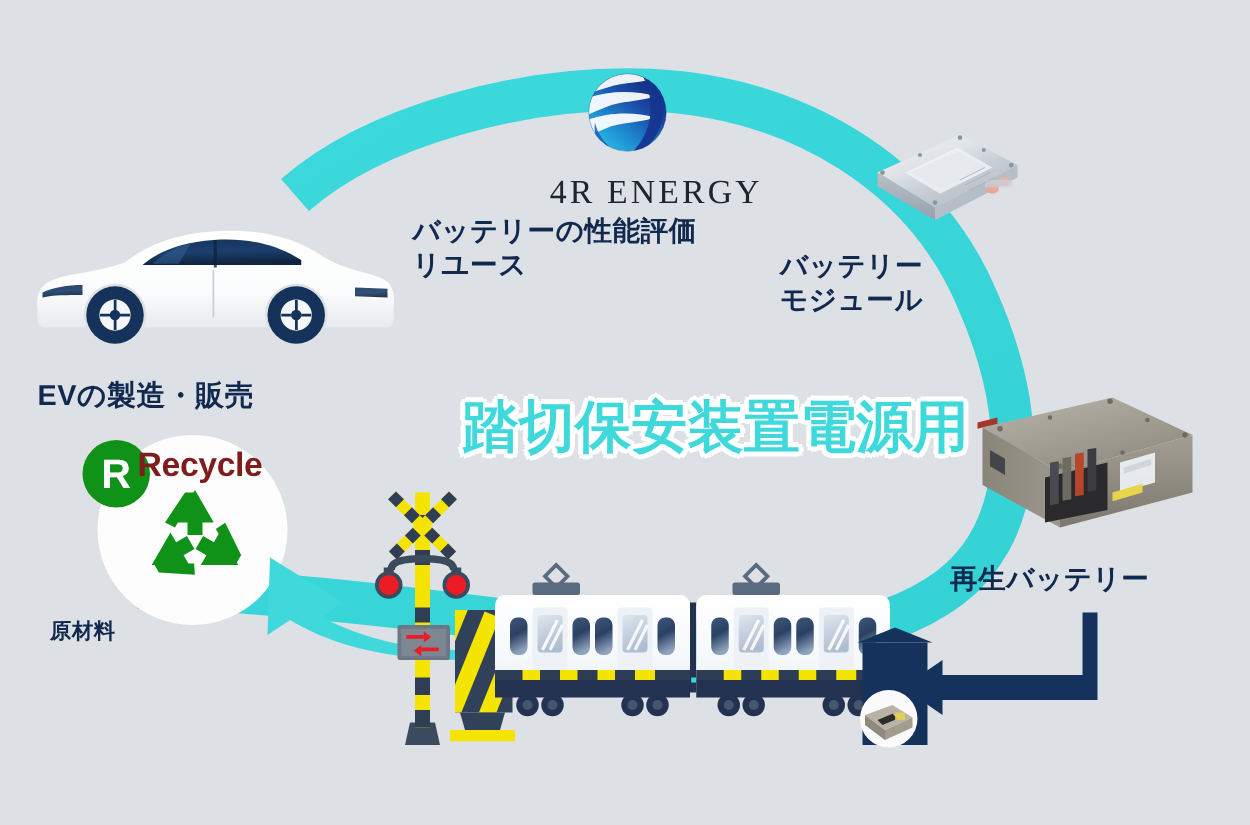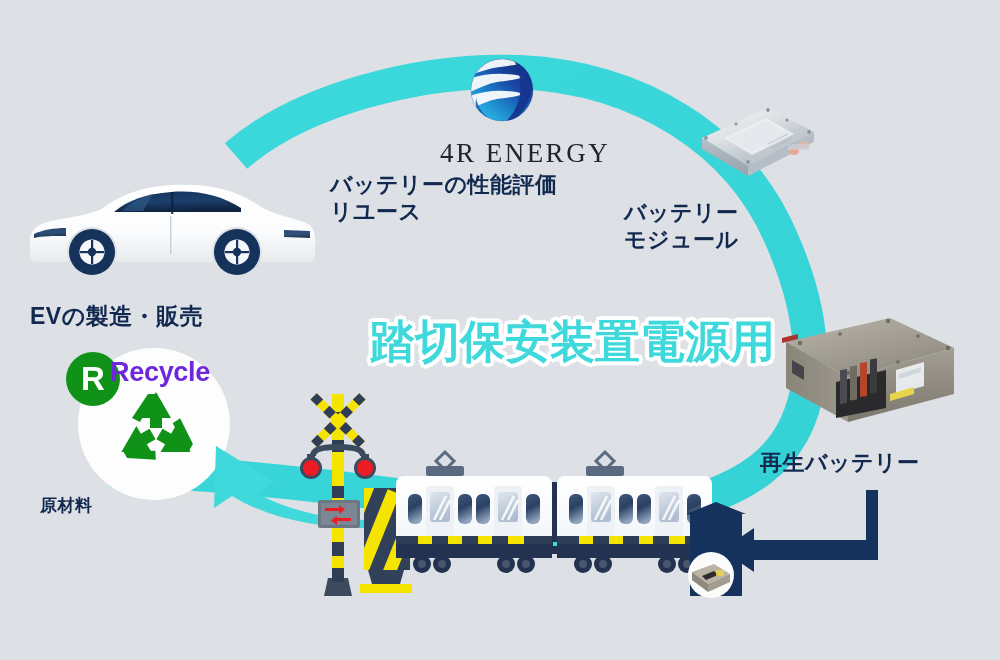--- a/index.html
+++ b/index.html
@@ -53,21 +53,21 @@
        2px 2px 0 #fff, -2px 2px 0 #fff, 2px -2px 0 #fff, -2px -2px 0 #fff,
        4px 0 0 #fff, -4px 0 0 #fff, 0 4px 0 #fff, 0 -4px 0 #fff,
        3px 3px 0 #fff, -3px 3px 0 #fff, 3px -3px 0 #fff, -3px -3px 0 #fff;
     white-space:pre-line;
   }
   #headline .l2{display:block;}
 
   
   #recycle-word{
     position:absolute;left:110px;top:357px;
-    font-size:27px;font-weight:bold;color:#6d28d9;
+    font-size:27px;font-weight:bold;color:#7f1d1d;
     letter-spacing:-0.3px;
   }
 </style>
 </head>
 <body>
 
 <div id="stage">
 
   <svg class="abs" style="left:0;top:0;" width="1000" height="660" viewBox="0 0 1000 660">
     <defs>

